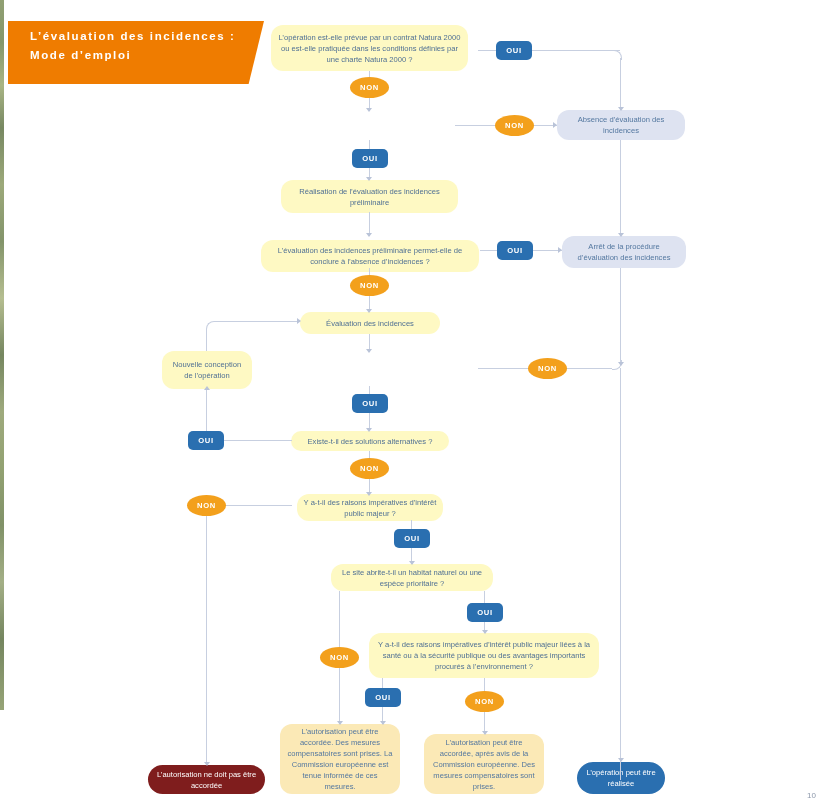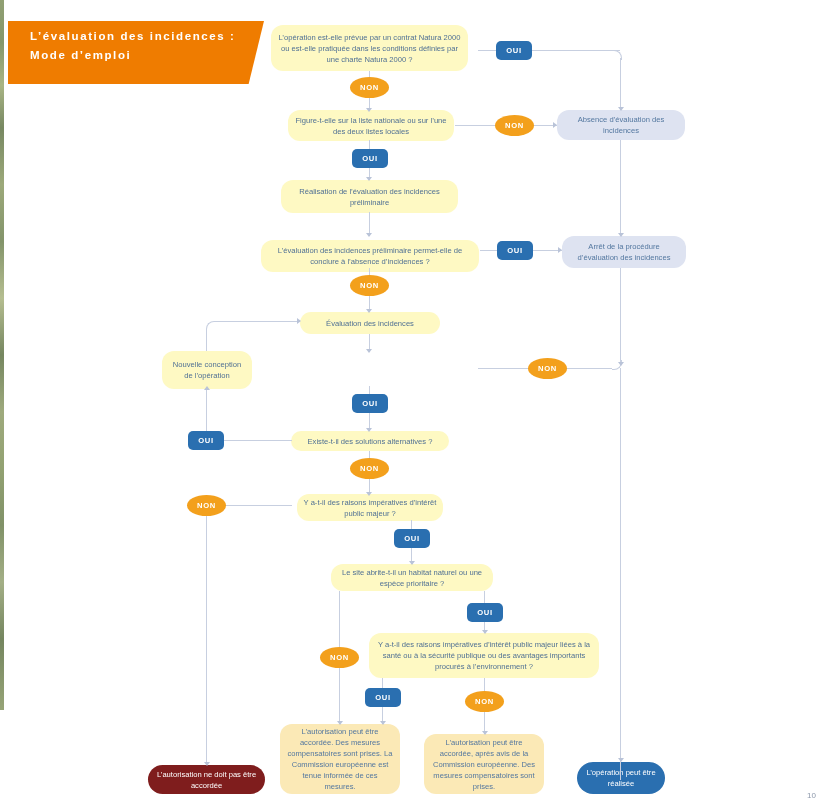--- a/index.html
+++ b/index.html
@@ -165,23 +165,20 @@
   <div class="ln v" style="left:382px;top:678px;height:46px;"></div>
   <div class="arrow down" style="left:379.5px;top:721px;"></div>
 
   <div class="ln v" style="left:484px;top:678px;height:56px;"></div>
   <div class="arrow down" style="left:481.5px;top:731px;"></div>
 
   <div class="node question" style="left:271px;top:25px;width:197px;height:46px;">
     <span>L’opération est-elle prévue par un contrat Natura 2000 ou est-elle pratiquée dans les conditions définies par une charte Natura 2000 ?</span>
   </div>
 
-  <div class="node question" style="left:288px;top:110px;width:166px;height:31px;">
-    <span>Figure-t-elle sur la liste nationale ou sur l’une des deux listes locales</span>
-  </div>
 
   <div class="node question" style="left:281px;top:180px;width:177px;height:33px;">
     <span>Réalisation de l’évaluation des incidences préliminaire</span>
   </div>
 
   <div class="node question" style="left:261px;top:240px;width:218px;height:32px;">
     <span>L’évaluation des incidences préliminaire permet-elle de conclure à l’absence d’incidences ?</span>
   </div>
 
   <div class="node question" style="left:300px;top:312px;width:140px;height:22px;">

